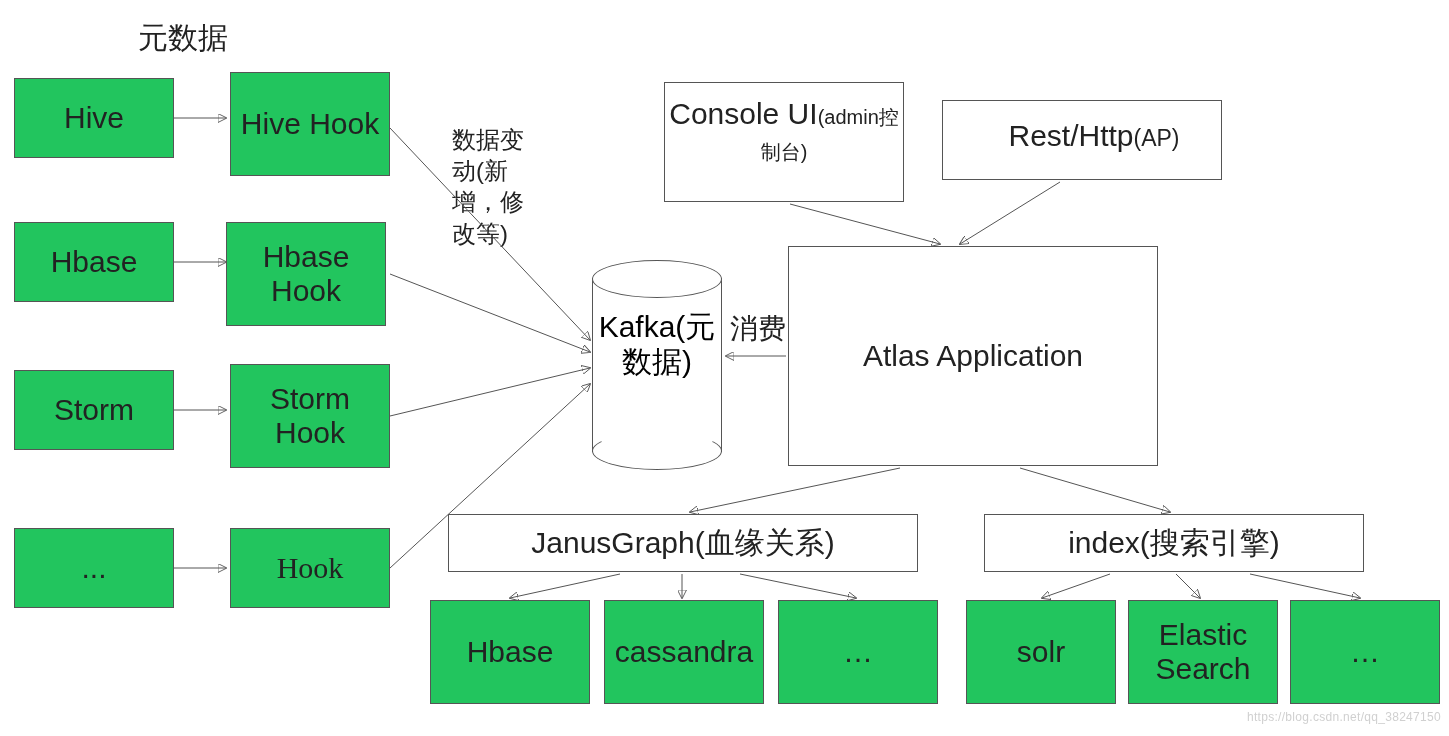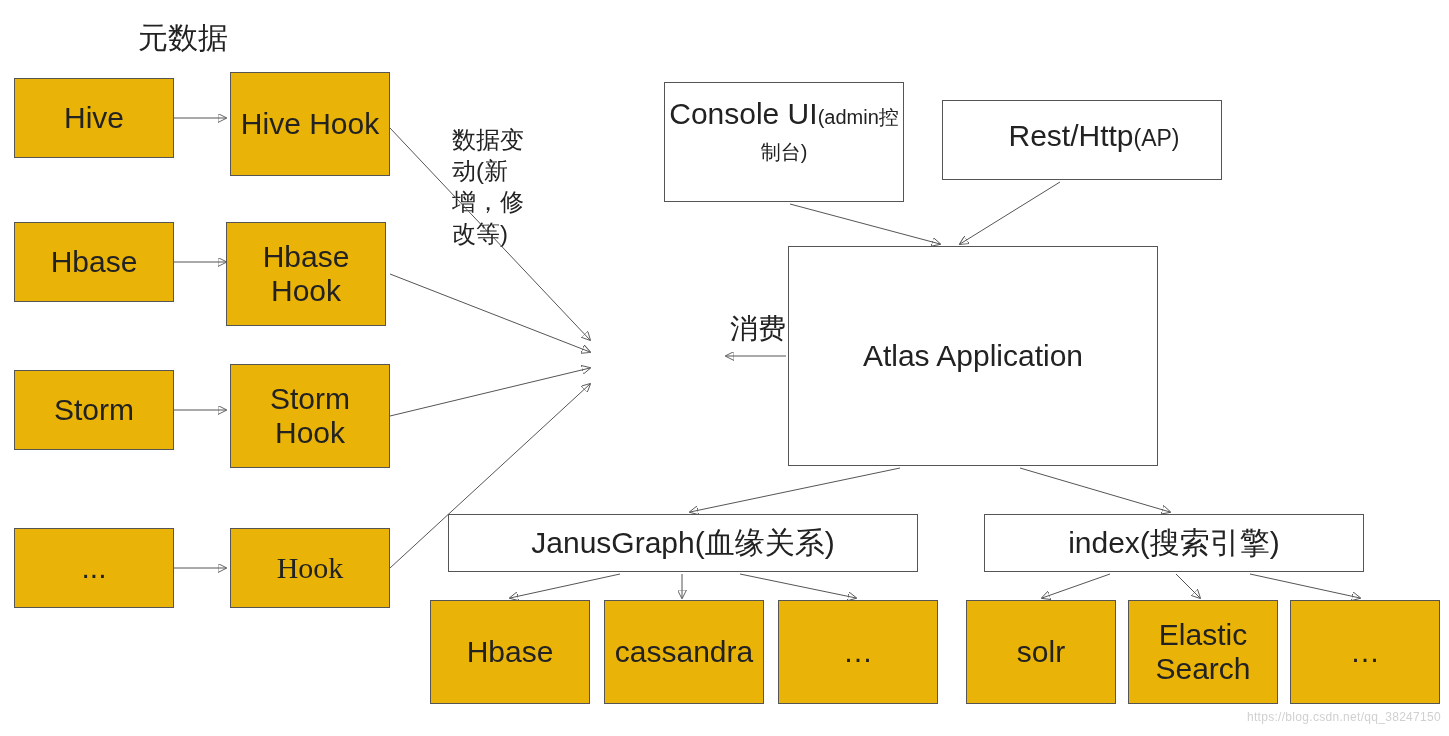--- a/index.html
+++ b/index.html
@@ -1,17 +1,17 @@
 <!DOCTYPE html>
 <html><head>
 <meta charset="utf-8">
 <style>
   html,body{margin:0;padding:0;background:#fff;font-family:"Microsoft YaHei","Segoe UI",Arial,sans-serif;}
   .stage{position:relative;width:1449px;height:736px;}
-  .box{position:absolute;border:1px solid #555;background:#eab308;display:flex;align-items:center;justify-content:center;text-align:center;padding:4px;box-sizing:border-box;font-size:30px;line-height:1.15;color:#222;}
+  .box{position:absolute;border:1px solid #555;background:#22c55e;display:flex;align-items:center;justify-content:center;text-align:center;padding:4px;box-sizing:border-box;font-size:30px;line-height:1.15;color:#222;}
   .box.white{background:#fff;}
   .label{position:absolute;font-size:30px;color:#222;}
   .sublabel{position:absolute;font-size:24px;color:#222;line-height:1.3;width:80px;}
   .cyl{position:absolute;}
   .cyl .body{position:absolute;left:0;right:0;top:18px;bottom:18px;border-left:1px solid #555;border-right:1px solid #555;background:#fff;}
   .cyl .top{position:absolute;left:0;right:0;top:0;height:36px;border:1px solid #555;border-radius:50%;background:#fff;z-index:2;}
   .cyl .bot{position:absolute;left:0;right:0;bottom:0;height:36px;border:1px solid #555;border-radius:50%;background:#fff;border-top-color:transparent;}
   .cyl .txt{position:absolute;left:0;right:0;top:46px;text-align:center;font-size:30px;line-height:1.15;padding:4px;}
   svg.arrow{position:absolute;overflow:visible;pointer-events:none;}
   .watermark{position:absolute;right:8px;bottom:12px;font-size:12px;color:#d0d0d0;letter-spacing:.3px;}
@@ -28,20 +28,26 @@
   <div class="box" style="left:14px;top:370px;width:160px;height:80px;">Storm</div>
   <div class="box" style="left:14px;top:528px;width:160px;height:80px;">...</div>
 
   <div class="box" style="left:230px;top:72px;width:160px;height:104px;">Hive Hook</div>
   <div class="box" style="left:226px;top:222px;width:160px;height:104px;">Hbase Hook</div>
   <div class="box" style="left:230px;top:364px;width:160px;height:104px;">Storm Hook</div>
   <div class="box" style="left:230px;top:528px;width:160px;height:80px;font-family:Liberation Serif, serif;">Hook</div>
 
   <div class="sublabel" style="left:452px;top:124px;">数据变动(新增，修改等)</div>
 
+  <div class="cyl" style="left:592px;top:260px;width:130px;height:210px;">
+    <div class="body"></div>
+      <div class="bot"></div>
+      <div class="top"></div>
+    <div class="txt">Kafka(元数据)</div>
+  </div>
 
   <div class="label" style="left:730px;top:310px;font-size:28px;">消费</div>
 
   <div class="box white" style="left:664px;top:82px;width:240px;height:120px;display:block;padding-top:14px;">
     <span style="font-size:30px;">Console UI</span><span style="font-size:20px;">(admin控制台)</span>
   </div>
   <div class="box white" style="left:942px;top:100px;width:280px;height:80px;display:block;padding-top:18px;">
     <span style="font-size:30px;margin-left:24px;">Rest/Http</span><span style="font-size:23px;">(AP)</span>
   </div>
 

